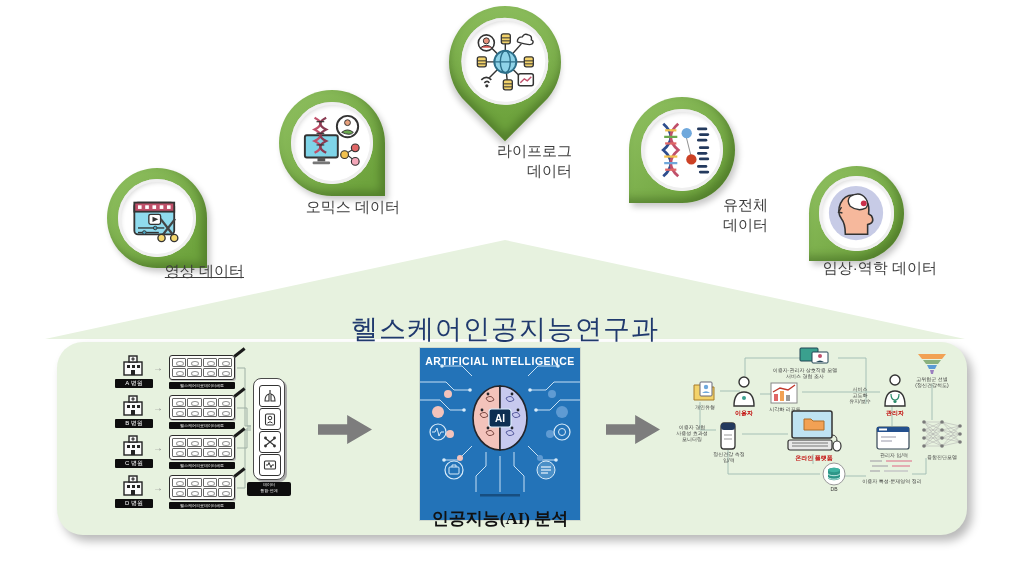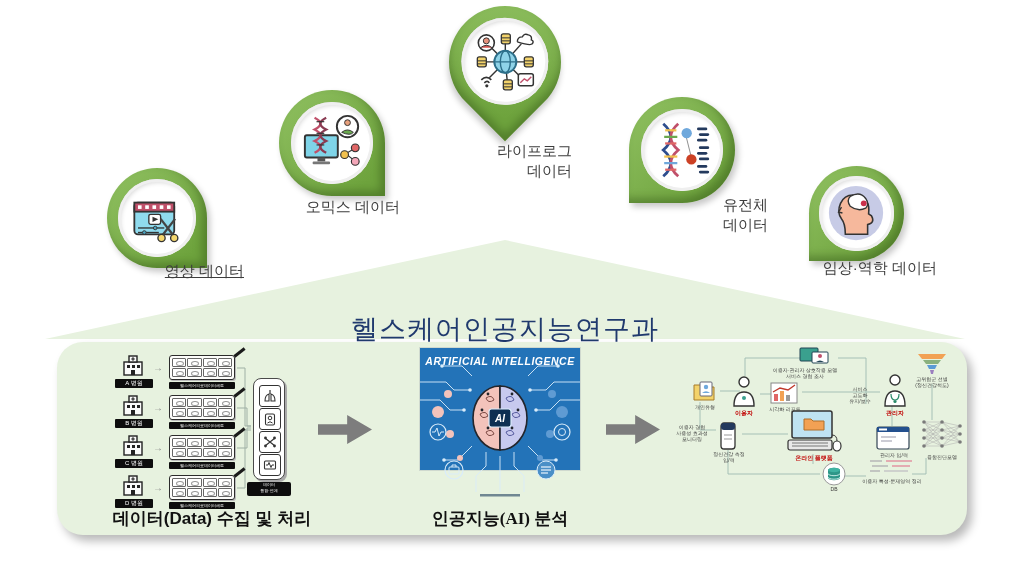--- a/index.html
+++ b/index.html
@@ -46,22 +46,22 @@
            display:grid;grid-template-columns:repeat(4,1fr);gap:1px;padding:2px;box-sizing:border-box;}
   .emr-cell{border:1px solid #666;border-radius:1px;background:#fff;position:relative;}
   .emr-cell::after{content:"";position:absolute;left:25%;top:25%;width:50%;height:50%;border:1px solid #999;border-radius:50%;}
   .diag-mark{position:absolute;left:138px;top:-3px;width:13px;height:3px;background:#1a1a1a;transform:rotate(-38deg);}
   .hub{position:absolute;left:158px;top:26px;width:30px;height:100px;background:#fff;border:1px solid #4a4a4a;
        border-radius:8px;box-shadow:2px 2px 0 #aaa;}
   .hub-cell{position:absolute;left:5px;width:20px;height:20px;border:1px solid #333;border-radius:3px;
             display:flex;align-items:center;justify-content:center;background:#fff;}
   .hub-cap{left:152px;top:130px;width:44px;height:14px;font-size:4px;line-height:6px;white-space:pre-line;border-radius:2px;}
   
-  .stage2{position:absolute;left:420px;top:348px;width:160px;height:122px;background:#2373b8;
-          box-shadow:0 0 0 1px #cfd9cf;font-style:italic;}
+  .stage2{position:absolute;left:420px;top:348px;width:160px;height:172px;background:#2373b8;
+          box-shadow:0 0 0 1px #cfd9cf;}
   
   .stage3{position:absolute;left:670px;top:346px;width:298px;height:158px;}
   .node{position:absolute;}
   .micro{position:absolute;font-size:5px;line-height:6px;color:#3a3a3a;text-align:center;white-space:pre-line;}
   .redlabel{position:absolute;font-size:6px;line-height:7px;color:#c00000;font-weight:bold;text-align:center;}
 </style>
 </head>
 <body>
 
 <div class="scene">
@@ -356,21 +356,20 @@
       <div class="hub-cell" style="top:75px;">
         <svg width="14" height="14" viewBox="0 0 14 14">
             <rect x="1.5" y="3" width="11" height="8" rx="1" fill="none" stroke="#333" stroke-width="1.1"></rect>
         <polyline points="3,7 5,7 6,4.5 8,9.5 9,7 11,7" fill="none" stroke="#333" stroke-width="1"></polyline>
           </svg>
       </div>
     </div>
     <div class="bar-label hub-cap">데이터
 통합·연계</div>
   </div>
-  <div class="stage-label" style="left:62px;top:507px;width:300px;">데이터(Data) 수집 및 처리</div>
 
   <div class="arrow" style="left:318px;top:413px;"></div>
 
   <div class="stage2">
     <svg width="160" height="154" viewBox="0 0 160 154">
       <g stroke="#d9ecfa" stroke-width="1" fill="none" opacity="0.9">
         <path d="M0,34 h26 l8,8 h16"></path>
           <path d="M0,52 h20 l10,10 h14"></path>
         <path d="M160,34 h-26 l-8,8 h-16"></path>
           <path d="M160,52 h-20 l-10,10 h-14"></path>

